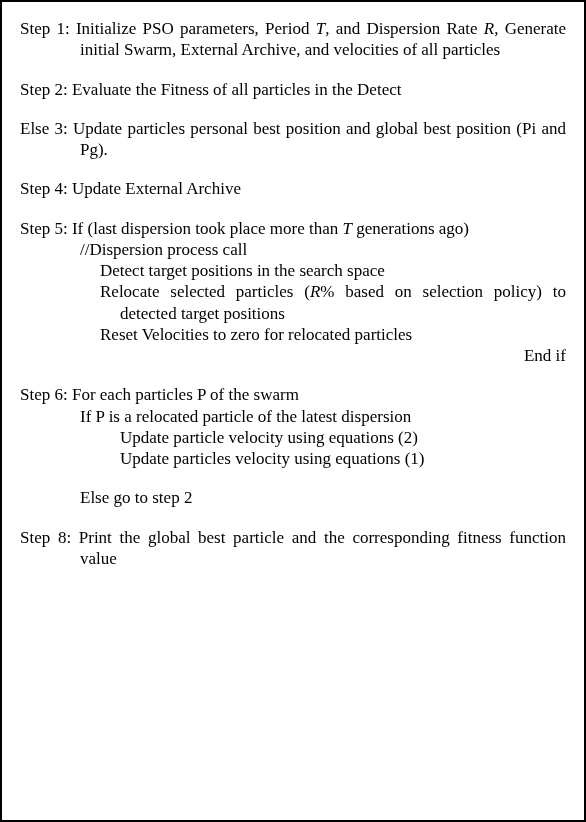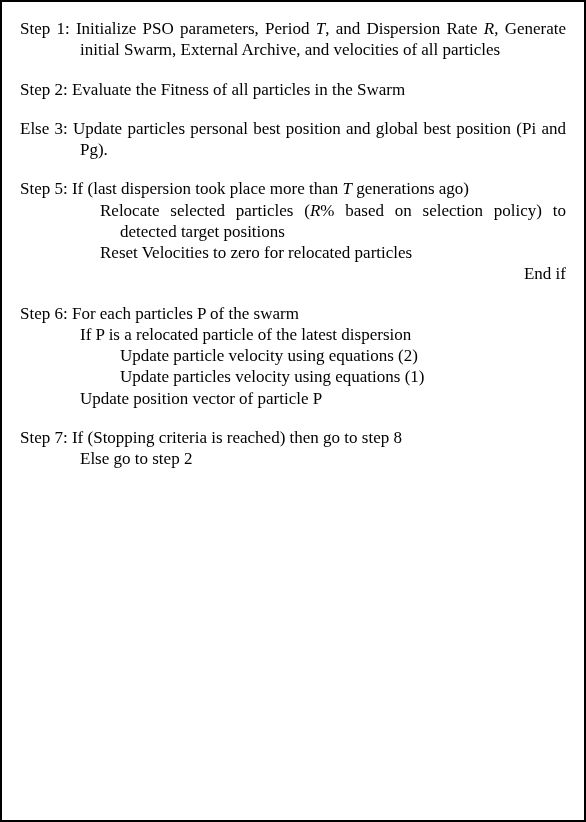--- a/index.html
+++ b/index.html
@@ -42,46 +42,52 @@
 
 <div class="page">
 
   <div class="step">
     <span class="lead">
       <span>Step 1: Initialize PSO parameters, Period </span><span class="ital">T</span><span>, and Dispersion Rate </span><span class="ital">R</span><span>, Generate initial Swarm, External Archive, and velocities of all particles</span>
     </span>
   </div>
 
   <div class="step">
-    <span class="lead">Step 2: Evaluate the Fitness of all particles in the Swarm</span>
+    <span class="lead">Step 2: Evaluate the Fitness of all particles in the Detect</span>
   </div>
 
   <div class="step">
     <span class="lead">Else 3: Update particles personal best position and global best position (Pi and Pg).</span>
   </div>
 
+  <div class="step">
+    <span class="lead">Step 4: Update External Archive</span>
+  </div>
 
   <div class="step">
     <span class="lead">
       <span>Step 5: If (last dispersion took place more than </span><span class="ital">T</span><span> generations ago)</span>
     </span>
+    <span class="sub1">//Dispersion process call</span>
+    <span class="sub2">Detect target positions in the search space</span>
     <span class="sub2b">
       <span>Relocate selected particles (</span><span class="ital">R</span><span>% based on selection policy) to detected target positions</span>
     </span>
     <span class="sub2">Reset Velocities to zero for relocated particles</span>
     <span class="left">End if</span>
   </div>
 
   <div class="step">
     <span class="lead">Step 6: For each particles P of the swarm</span>
     <span class="sub1">If P is a relocated particle of the latest dispersion</span>
     <span class="sub3">Update particle velocity using equations (2)</span>
     <span class="sub3">Update particles velocity using equations (1)</span>
-    <span class="sub1">Update position vector of particle P</span>
   </div>
 
   <div class="step">
-    <span class="lead">Step 7: If (Stopping criteria is reached) then go to step 8</span>
     <span class="sub1">Else go to step 2</span>
   </div>
 
+  <div class="step">
+    <span class="lead">Step 8: Print the global best particle and the corresponding fitness function value</span>
+  </div>
 
 </div>
 
 </body></html>

